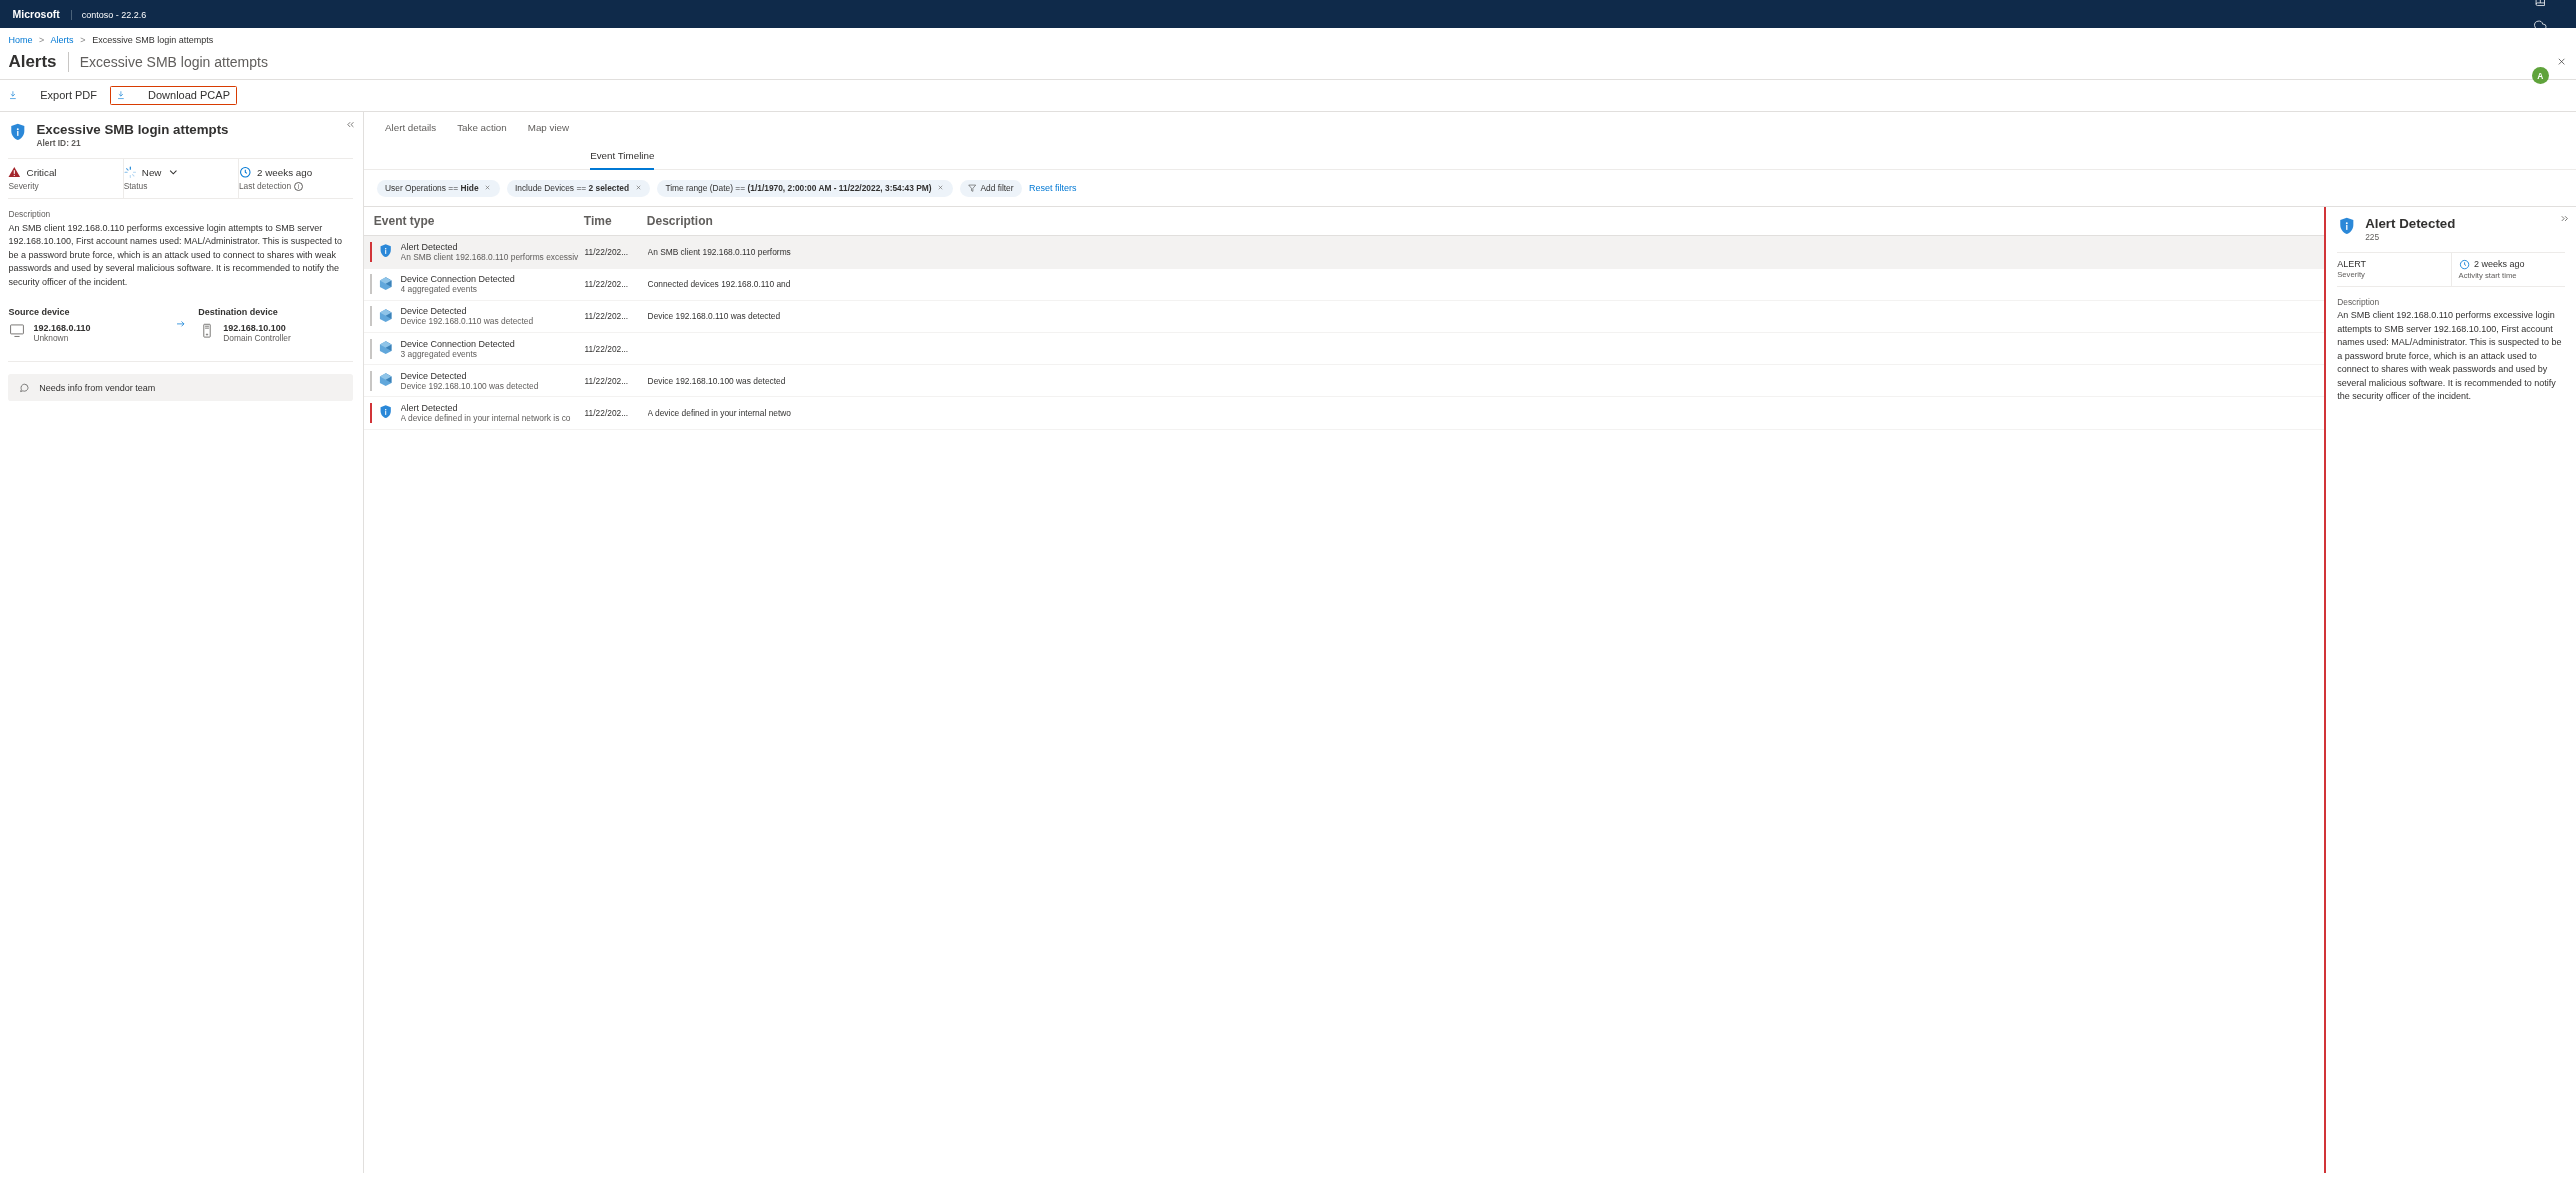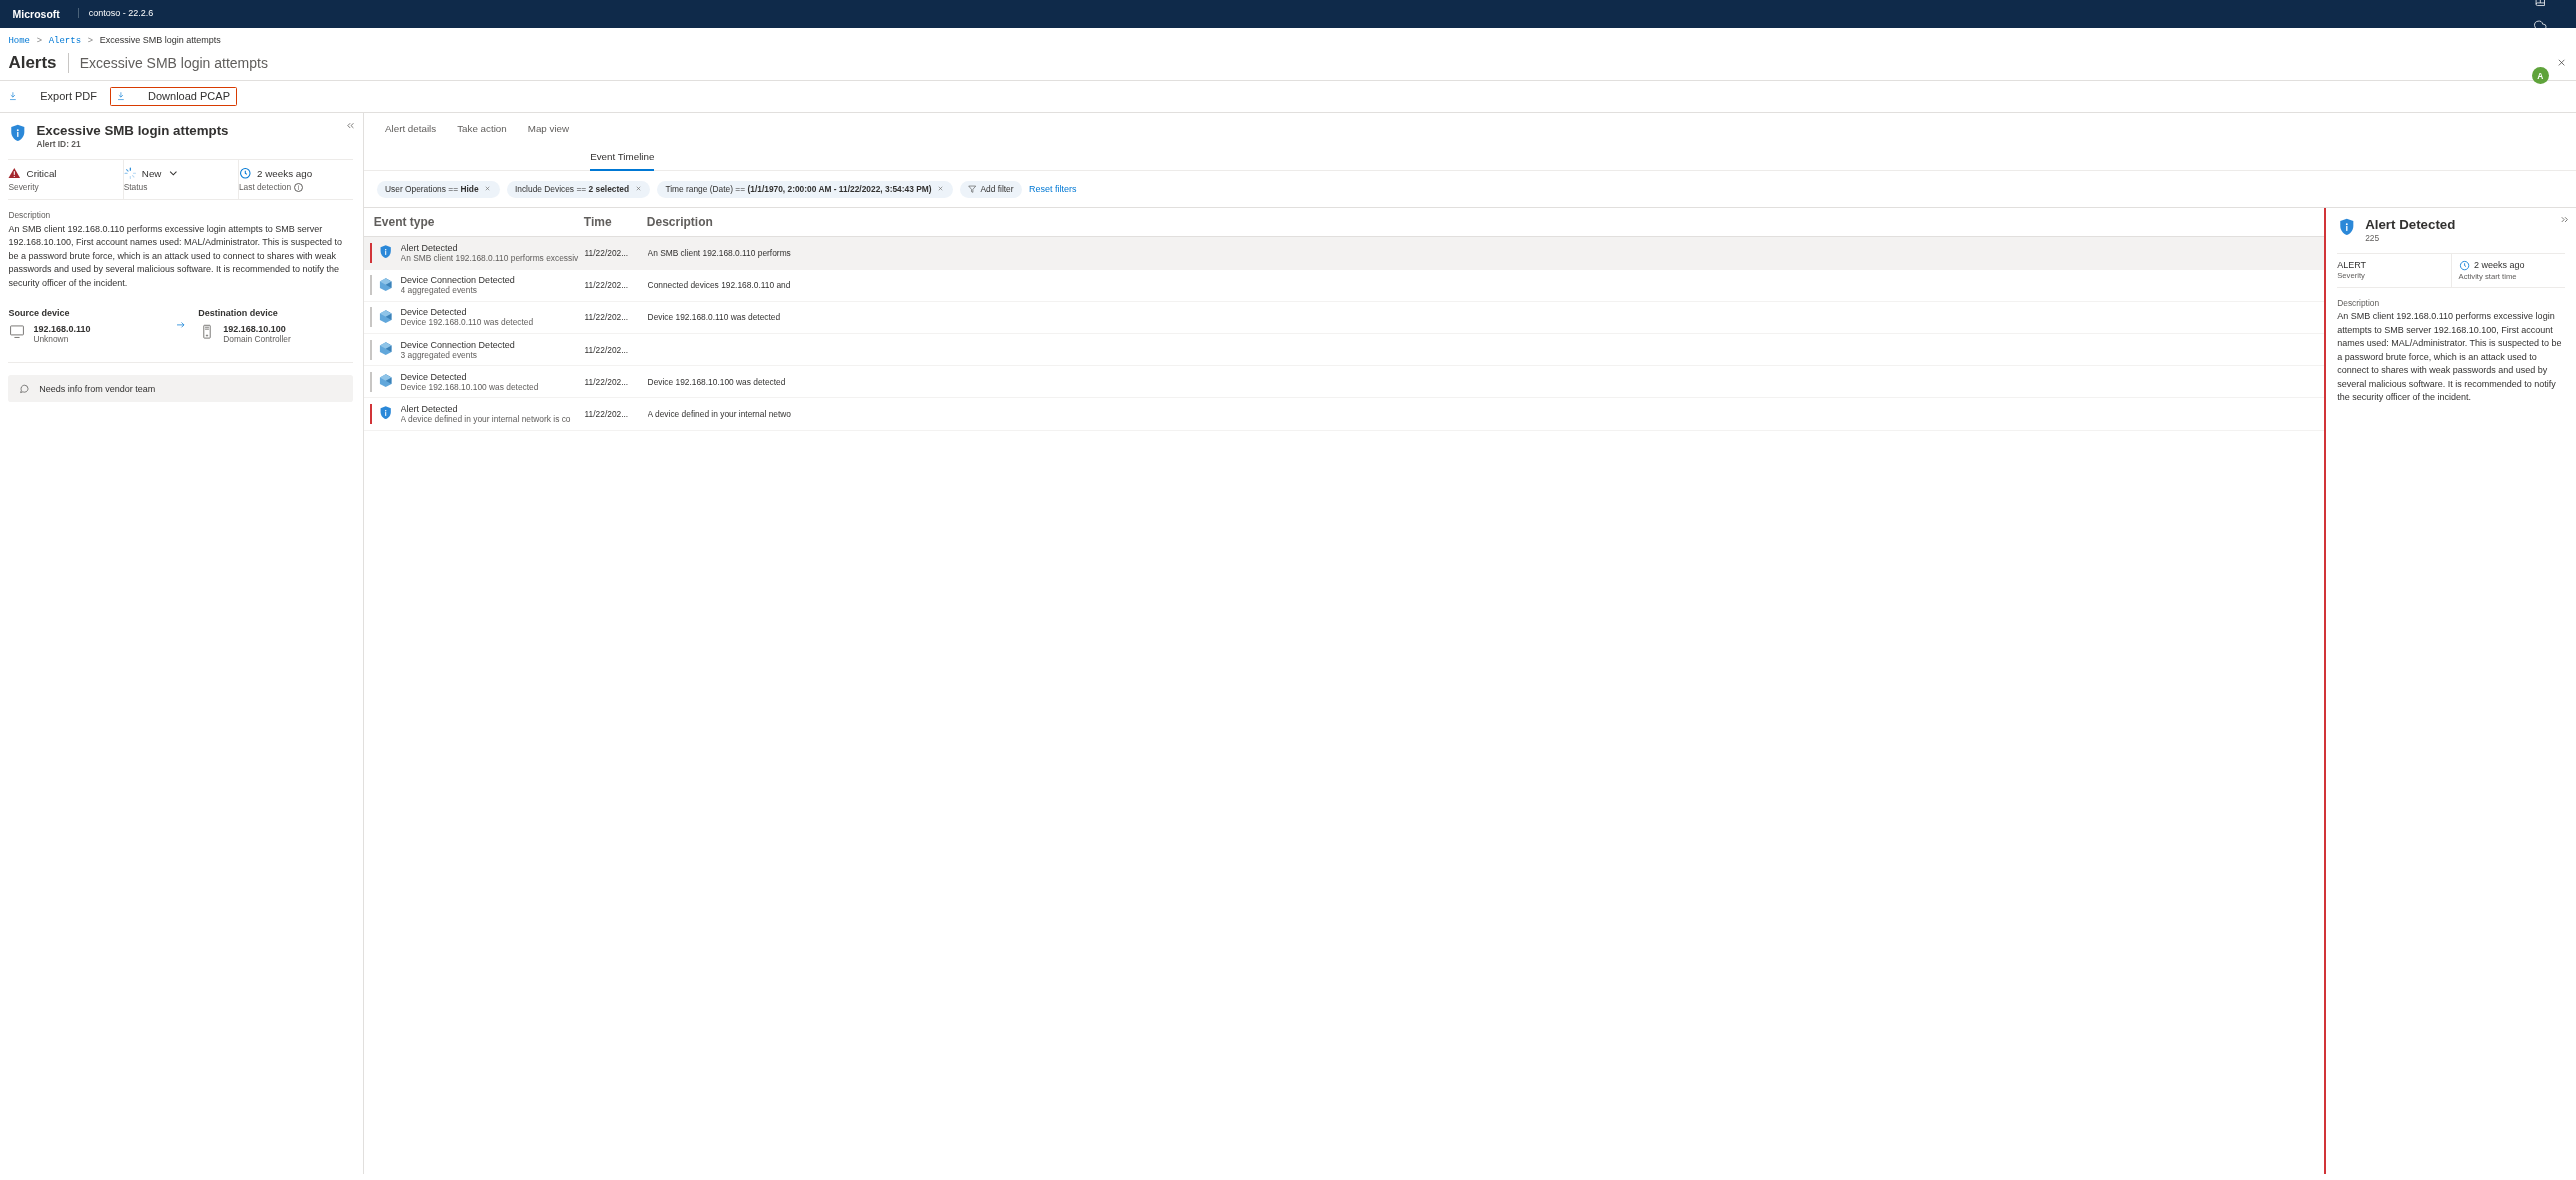--- a/index.html
+++ b/index.html
@@ -1,31 +1,31 @@
 <!DOCTYPE html>
 <html style="font-size:11.2px"><head>
 <meta charset="utf-8">
 <style>
   * { box-sizing: border-box; margin: 0; padding: 0; font-family: 'Segoe UI', Tahoma, sans-serif; }
   body { font-size: 9px; color: #323130; background: #fff; }
   
   
   .topbar { background: #0f2a4a; color: #fff; height: 28px; display: flex; align-items: center; padding: 0 12.6px; }
-  .topbar-left { display: flex; align-items: flex-start; gap: 18px; }
+  .topbar-left { display: flex; align-items: flex-end; gap: 11px; }
   .ms-logo { font-weight: 600; font-size: 10.5px; }
   .tenant { font-size: 9px; border-left: 0.7px solid #4a6279; padding-left: 9.8px; }
   .topbar-right { margin-left: auto; display: flex; align-items: center; gap: 12.6px; flex-direction: column; }
   .top-icon { width: 12.6px; height: 12.6px; display:inline-flex; align-items:center; justify-content:center; cursor: pointer; position:relative; }
   .top-icon svg{ width:12.6px; height:12.6px; stroke:#fff; fill:none; stroke-width:1.5;}
   .badge { position:absolute; top:-3.5px; right:-4.2px; background:#fff; color:#0f2a4a; border-radius:5.6px; font-size:6.3px; padding:0 2.1px; font-weight:600;}
   .avatar { width:17px; height:17px; border-radius:50%; background:#5fa33b; color:#fff; display:flex; align-items:center; justify-content:center; font-size:8.4px; font-weight:600;}
   
   
   .breadcrumb { padding:7px 8.4px 4.2px; font-size:9px; }
-  .breadcrumb a { color:#0078d4; text-decoration:none;font-family:Liberation Mono, monospace; }
+  .breadcrumb a { color:#0078d4; text-decoration:none; }
   .breadcrumb .sep { margin:0 4.2px; color:#888;}
   
   
   .page-head { display:flex; align-items:center; padding:2.8px 8.4px 7px; border-bottom:0.7px solid #e1dfdd; }
   .page-head h1 { font-size:17px; font-weight:600; }
   .page-head .divider { width:0.7px; height:19.6px; background:#c8c6c4; margin:0 11.2px;}
   .page-head .sub { font-size:14px; color:#605e5c;}
   .close-x { margin-left:auto; width:11.2px; height:11.2px; cursor:pointer;}
   .close-x svg{width:11.2px;height:11.2px;stroke:#323130;stroke-width:1.5;}
   

